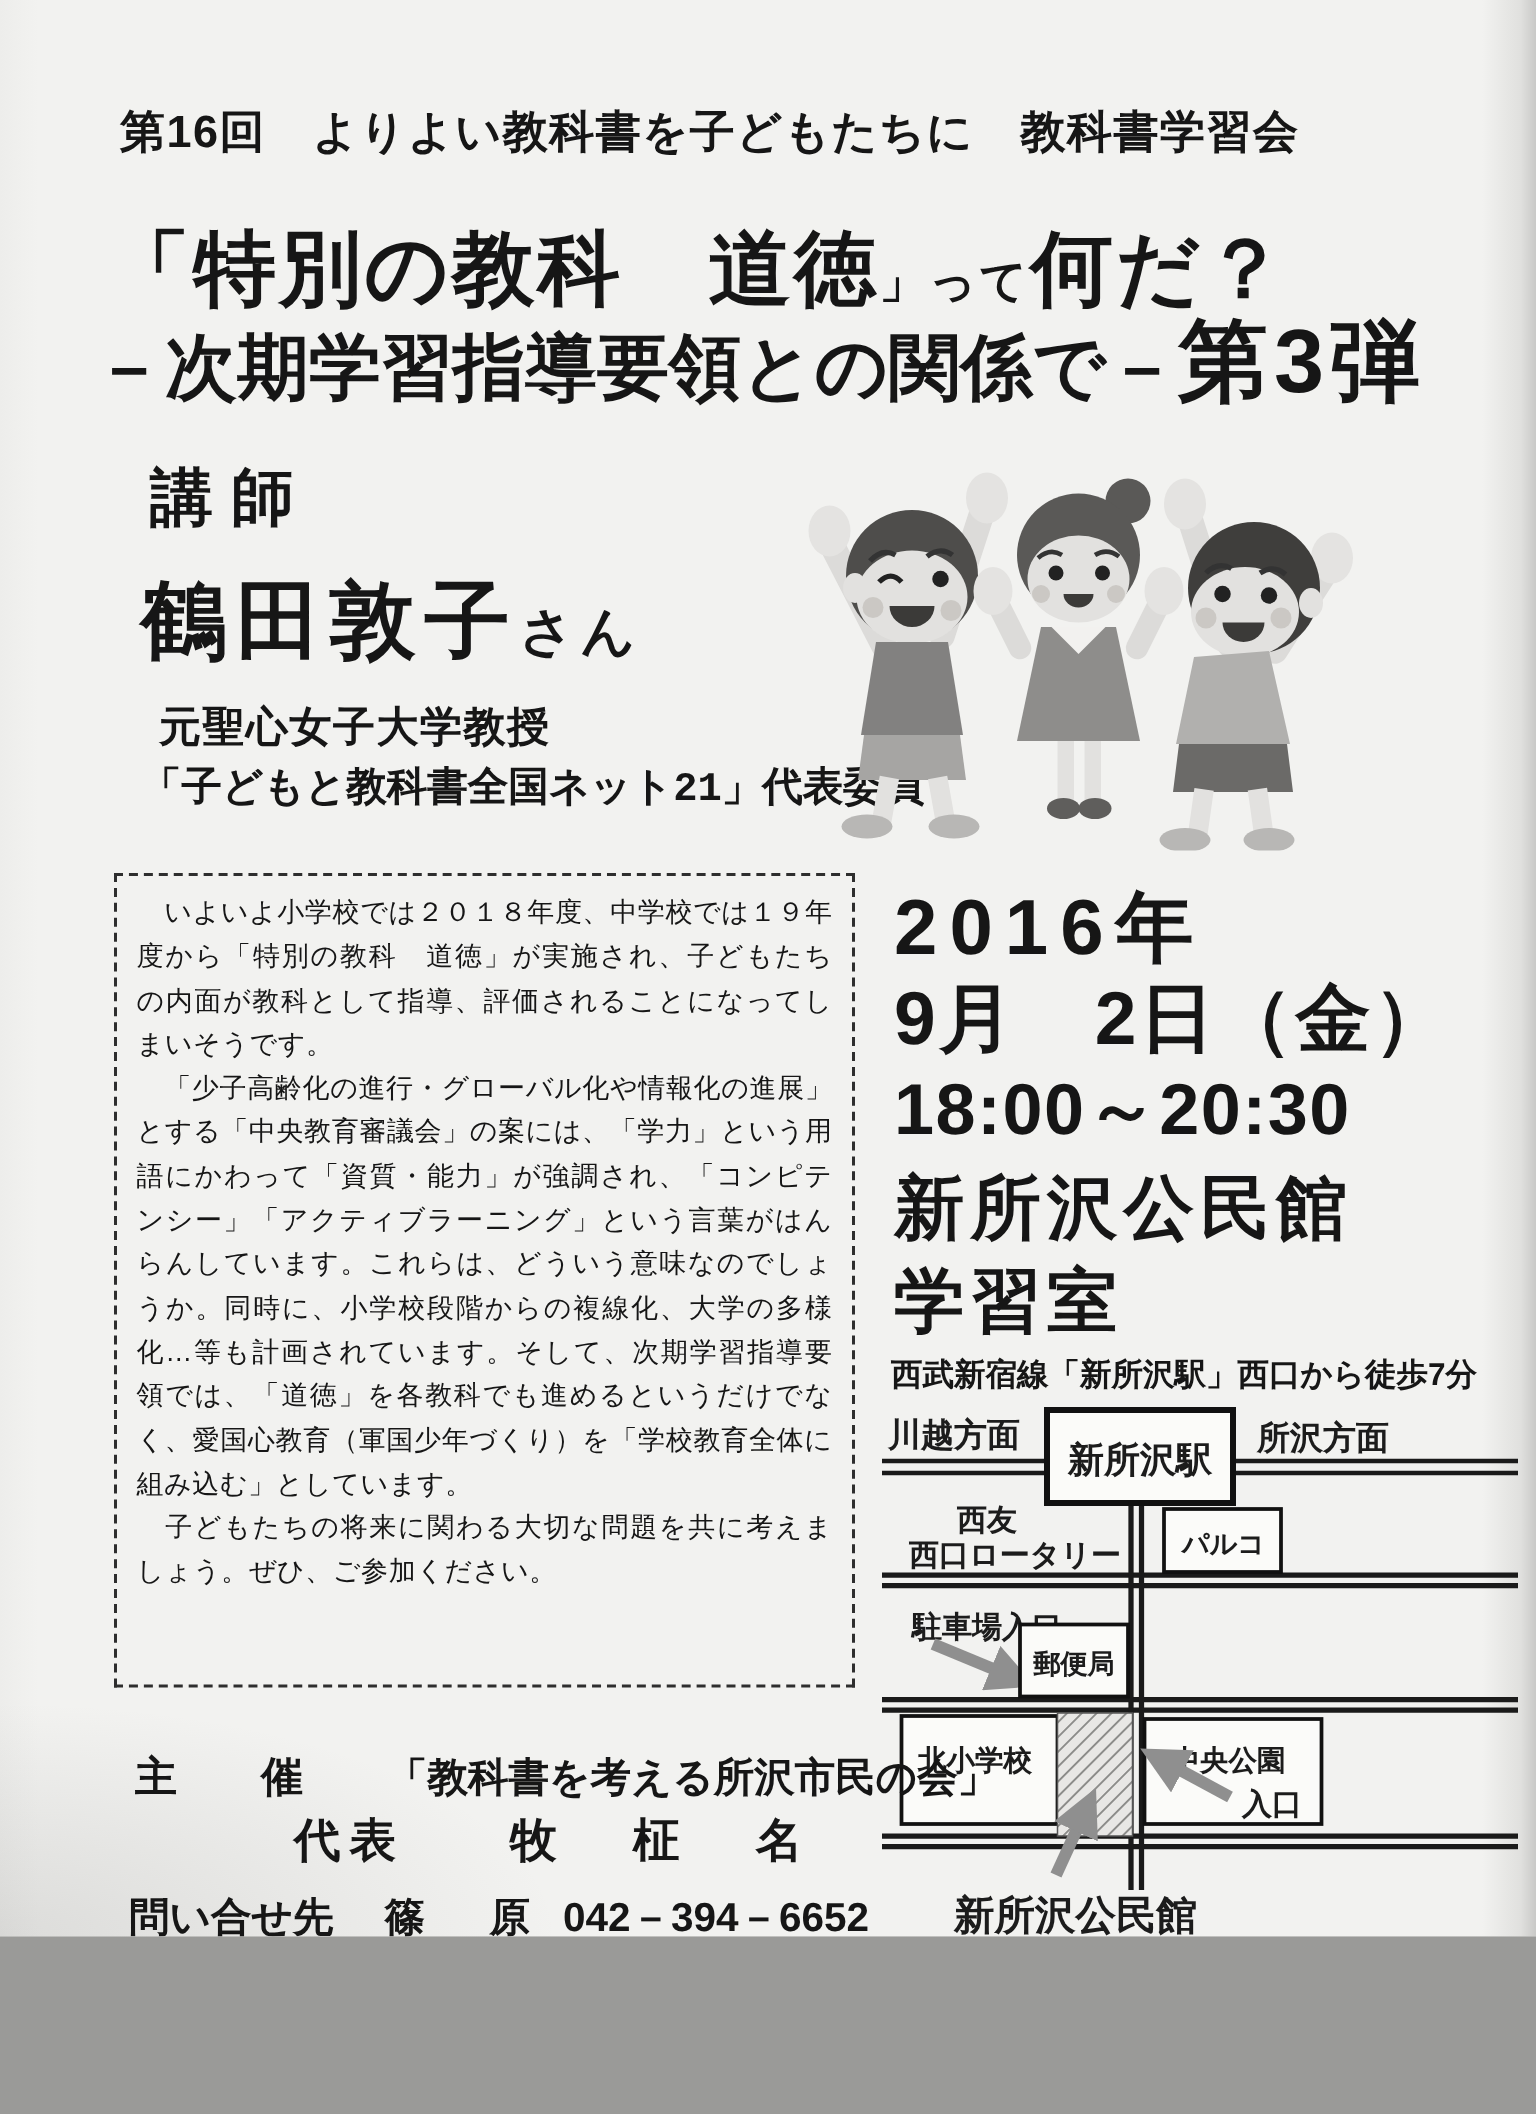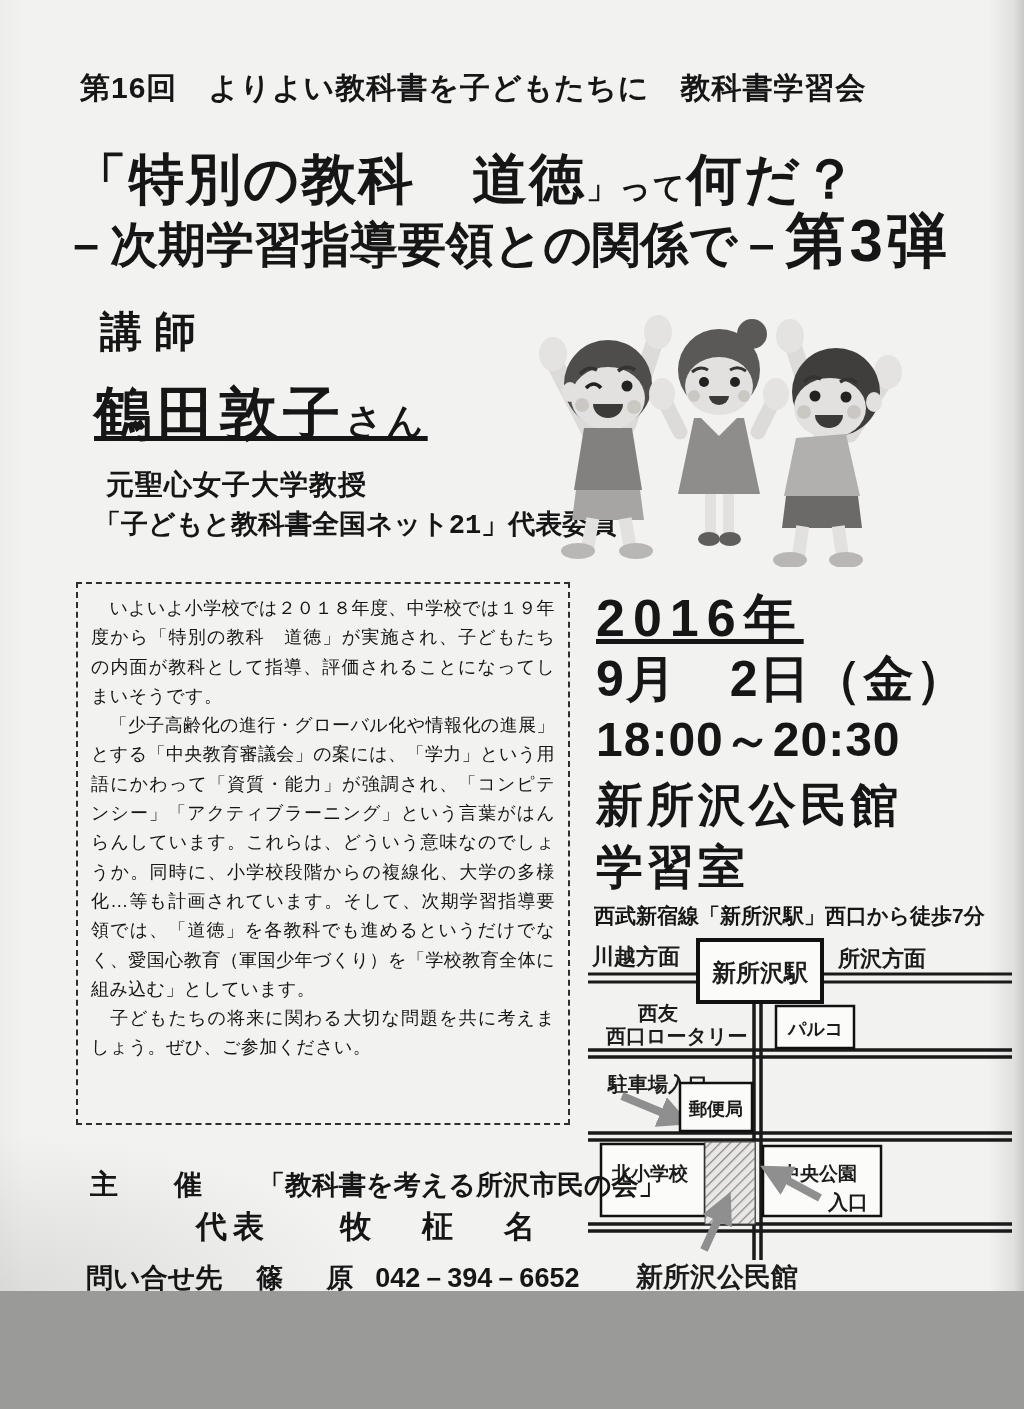--- a/index.html
+++ b/index.html
@@ -17,35 +17,35 @@
   }
   .abs{position:absolute;}
   
   .kicker{left:80px;top:68px;width:900px;font-size:30px;font-weight:800;letter-spacing:1px;white-space:nowrap;}
   .title{left:72px;top:112px;width:930px;font-size:55px;font-weight:900;letter-spacing:2px;white-space:nowrap;line-height:1.1;}
   .title .title-small{font-size:31px;font-weight:900;}
   .subtitle{left:62px;top:202px;width:950px;font-size:48px;font-weight:900;white-space:nowrap;line-height:1.3;}
   .subtitle .subtitle-emph{font-size:60px;letter-spacing:4px;text-align:right;}
   
   .lecturer-label{left:100px;top:304px;font-size:42px;font-weight:900;letter-spacing:12px;}
-  .lecturer-name{left:94px;top:376px;font-size:57px;font-weight:900;letter-spacing:6px;white-space:nowrap;text-decoration:underline;}
+  .lecturer-name{left:94px;top:376px;font-size:57px;font-weight:900;letter-spacing:6px;white-space:nowrap;}
   .lecturer-name .honorific{font-size:36px;letter-spacing:4px;}
   .lecturer-title1{left:106px;top:466px;font-size:28px;font-weight:800;letter-spacing:1px;}
   .lecturer-title2{left:94px;top:506px;font-size:27px;font-weight:800;white-space:nowrap;font-family:Liberation Mono, monospace;}
   
   .kids{left:528px;top:282px;width:380px;height:285px;}
   
   .body-box{
     left:76px;top:582px;width:494px;height:543px;
     box-sizing:border-box;border:2.5px dashed #2e2e2e;
     padding:10px 13px 8px 13px;
   }
   .body-box p{margin:0;font-size:18px;line-height:29.3px;text-align:justify;letter-spacing:.4px;}
   
-  .ev-year{left:596px;top:584px;font-size:52px;font-weight:900;letter-spacing:8px;white-space:nowrap;text-decoration:underline;}
+  .ev-year{left:596px;top:584px;font-size:52px;font-weight:900;letter-spacing:8px;white-space:nowrap;}
   .ev-date{left:596px;top:646px;font-size:50px;font-weight:900;letter-spacing:2px;white-space:nowrap;}
   .ev-time{left:596px;top:708px;font-size:48px;font-weight:900;letter-spacing:1px;white-space:nowrap;}
   .ev-venue1{left:596px;top:774px;font-size:47px;font-weight:900;letter-spacing:4px;white-space:nowrap;}
   .ev-venue2{left:596px;top:836px;font-size:47px;font-weight:900;letter-spacing:4px;white-space:nowrap;}
   .ev-access{left:594px;top:902px;font-size:21px;font-weight:700;white-space:nowrap;}
   
   .map{left:588px;top:928px;width:424px;height:375px;}
   .map text{font-family:"Liberation Sans","DejaVu Sans",sans-serif;fill:#1c1c1c;font-weight:600;}
   
   .f-line1{left:90px;top:1146px;font-size:28px;font-weight:700;white-space:nowrap;margin-top:20px;}

